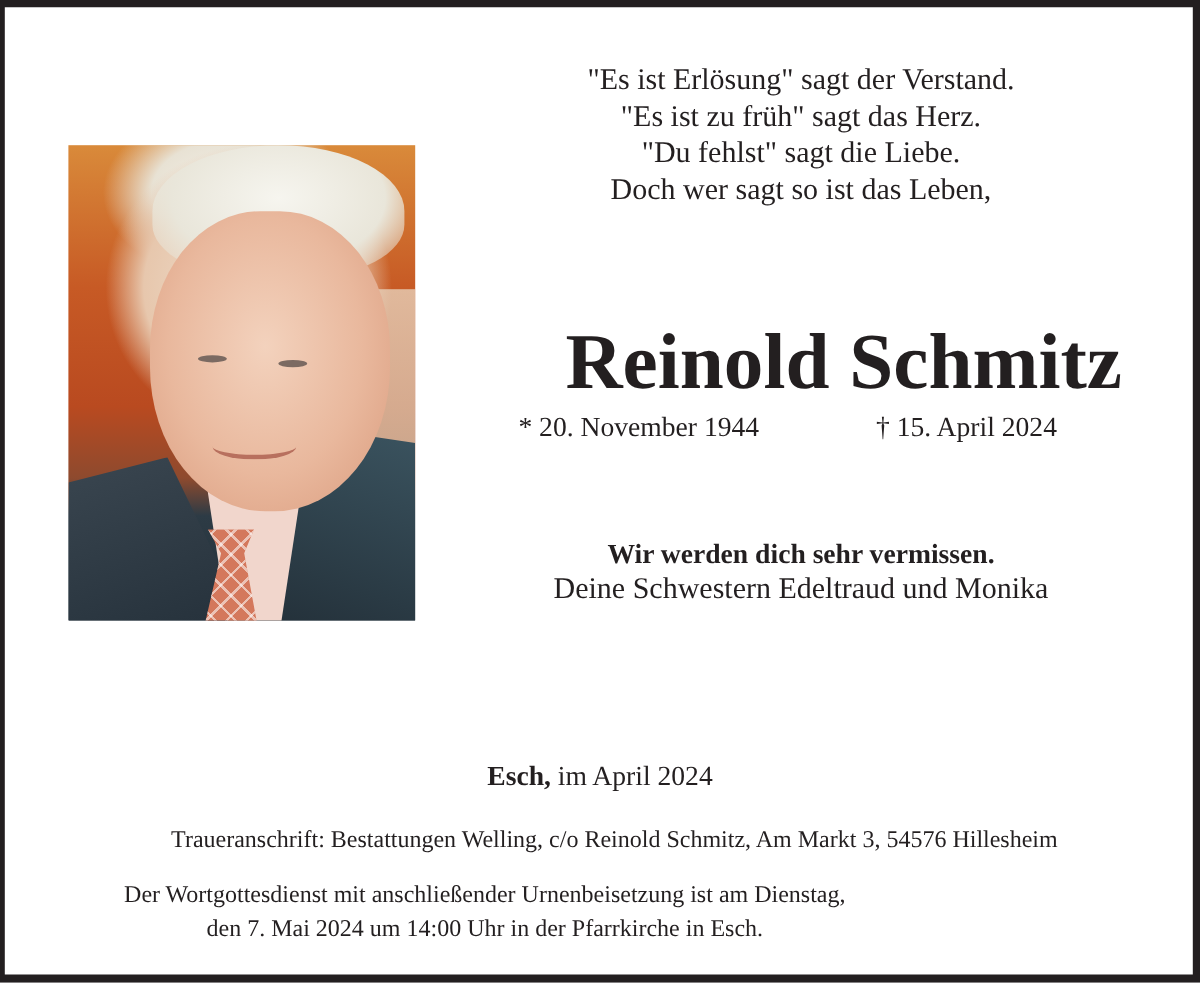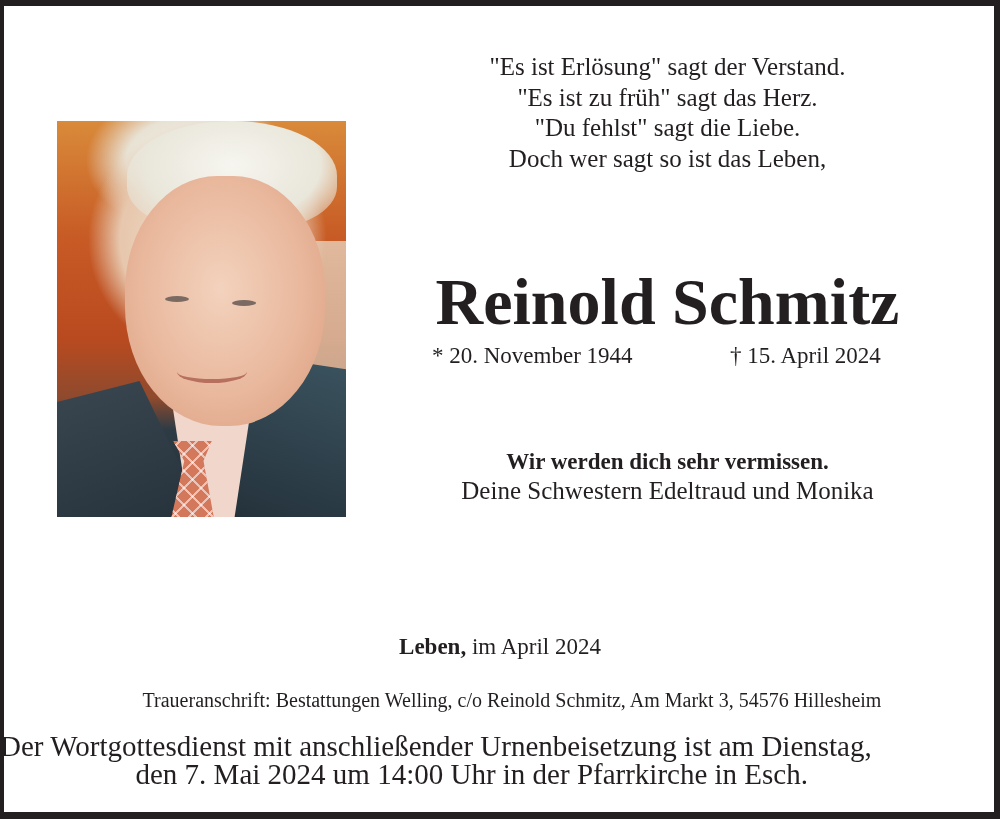--- a/index.html
+++ b/index.html
@@ -11,35 +11,35 @@
     border-width: 6px 6px 7px 4px;
     background: #ffffff;
   }
   .serif { font-family: "Liberation Serif", "DejaVu Serif", serif; color: #231f20; }
   .abs { position: absolute; }
   .center { text-align: center; }
 
   .poem { left: 400px; top: 52px; width: 535px; font-size: 25px; line-height: 30.5px; }
   .poem div { white-space: nowrap; }
 
-  .name { left: 400px; top: 262px; width: 535px; font-size: 66px; font-weight: bold; line-height: 80px; letter-spacing: 0px; white-space: nowrap; }
+  .name { left: 400px; top: 262px; width: 535px; font-size: 66px; font-weight: bold; line-height: 80px; letter-spacing: 0px; white-space: nowrap; text-align: right; }
   .birth { left: 432px; top: 342px; font-size: 23px; line-height: 28px; white-space: nowrap; }
   .death { left: 730px; top: 342px; font-size: 23px; line-height: 28px; white-space: nowrap; font-family: Liberation Serif, serif; }
 
   .miss { left: 400px; top: 423px; width: 535px; font-size: 23px; font-weight: bold; line-height: 30px; white-space: nowrap; margin-top: 24px; }
 
   .family { left: 400px; top: 476px; width: 535px; font-size: 25px; line-height: 29px; }
   .family div { white-space: nowrap; }
 
   .place { left: 0; top: 632px; width: 1000px; font-size: 23px; line-height: 30px; white-space: nowrap; }
   .place b { font-weight: bold; }
 
   .address { left: 0; top: 686px; width: 1000px; font-size: 20px; line-height: 28px; white-space: nowrap; padding-left: 12px; }
 
-  .service { left: 0; top: 732px; width: 808px; font-size: 29px; line-height: 28px; text-align: right; }
+  .service { left: 0; top: 732px; width: 808px; font-size: 20px; line-height: 28px; }
   .service div { white-space: nowrap; }
 
   .photo {
     left: 57px; top: 121px; width: 289px; height: 396px; overflow: hidden;
     background:
       radial-gradient(ellipse 55% 40% at 52% 30%, #efe0cf 0%, #e7c7ad 55%, rgba(231,199,173,0) 75%),
       radial-gradient(ellipse 35% 18% at 45% 10%, #f4f1ea 0%, #e8e2d4 60%, rgba(232,226,212,0) 100%),
       linear-gradient(180deg, #d98a3a 0%, #c75a25 30%, #b94a20 55%, #8e4a2e 70%, #2d3b45 78%, #223039 100%);
   }
   .photo .bg-right {
@@ -117,20 +117,20 @@
 
 <div class="abs birth serif">* 20. November 1944</div>
 <div class="abs death serif">† 15. April 2024</div>
 
 <div class="abs miss serif center">Wir werden dich sehr vermissen.</div>
 
 <div class="abs family serif center">
   <div>Deine Schwestern Edeltraud und Monika</div>
 </div>
 
-<div class="abs place serif center"><b>Leben,</b><span> im April 2024</span></div>
+<div class="abs place serif center"><b>Esch,</b><span> im April 2024</span></div>
 
 <div class="abs address serif center">Traueranschrift: Bestattungen Welling, c/o Reinold Schmitz, Am Markt 3, 54576 Hillesheim</div>
 
 <div class="abs service serif center">
   <div>Der Wortgottesdienst mit anschließender Urnenbeisetzung ist am Dienstag,</div>
   <div>den 7. Mai 2024 um 14:00 Uhr in der Pfarrkirche in Esch.</div>
 </div>
 
 </body></html>

